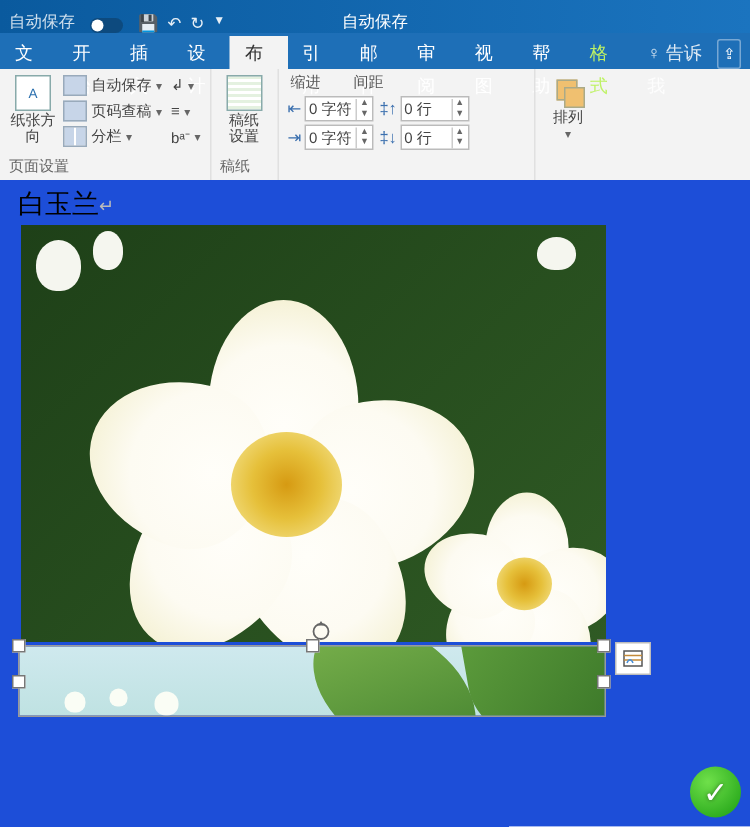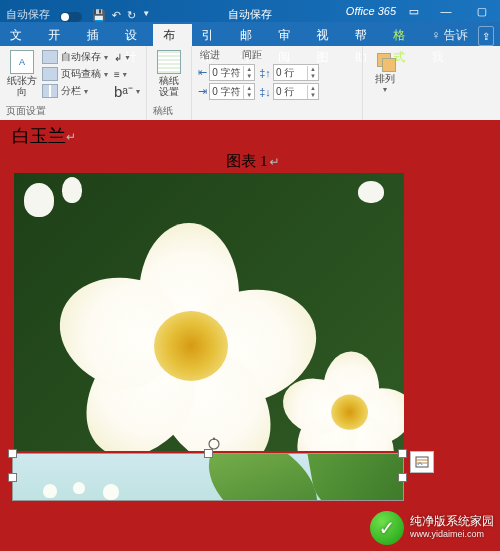--- a/index.html
+++ b/index.html
@@ -35,21 +35,21 @@
 .sbtn .sico{width:14px;height:12px;display:inline-block;background:#c7d5e8;border:1px solid #9ab}
 .sbtn .dd{font-size:8px;color:#666}
 .indent-grid{display:grid;grid-template-columns:auto auto;gap:2px 4px;padding-top:2px}
 .irow{display:flex;align-items:center;gap:2px}
 .irow .arrow{font-size:11px;color:#3a6fae}
 .num-input{width:44px;height:15px;border:1px solid #bbb;background:#fff;font-size:10px;display:flex;align-items:center}
 .num-input span{flex:1;padding:2px 2px}
 .num-input .stepper{width:10px;display:flex;flex-direction:column;font-size:6px;color:#666;line-height:7px;text-align:center;border-left:1px solid #ccc}
 .ilabel{font-size:10px;color:#555;padding-left:2px}
 
-.docarea{position:absolute;top:120px;left:0;right:0;bottom:0;background:#b91c1c;overflow:hidden}
+.docarea{position:absolute;top:120px;left:0;right:0;bottom:0;background:#1d4ed8;overflow:hidden}
 .page{padding:4px 6px 0 12px;font-family:SimSun,serif}
 .body-text{font-size:18px;color:#000}
 .pmark{color:#bbb;font-size:12px;vertical-align:middle}
 .caption{text-align:center;font-size:15px;color:#000;margin:4px 0 2px}
 .caption .pmark{margin-left:2px}
 .img-holder{position:relative;margin:2px 0 2px 2px}
 .photo1{width:390px;height:278px;overflow:hidden;position:relative;background:linear-gradient(135deg,#1e4018,#2f5a24)}
 .flower{position:absolute;border-radius:50%}
 .petal{position:absolute;background:radial-gradient(circle at 50% 70%,#fffef9 0%,#fdfbf2 55%,#f2eecb 100%);border-radius:50% 50% 48% 48%/60% 60% 40% 40%}
 .center{position:absolute;border-radius:50%;background:radial-gradient(circle,#d69a12 0%,#e6c03a 45%,#f6e89a 100%)}
@@ -91,26 +91,20 @@
 <div class="titlebar">
   <span class="autosave">自动保存</span>
   <span class="toggle"></span>
   <div class="qa-icons">
     <span>💾</span>
     <span>↶</span>
     <span>↻</span>
     <span style="font-size:8px">▼</span>
   </div>
   <div class="doc-title">自动保存</div>
-  <div class="title-right">
-    <span class="o365">Office 365</span>
-    <span style="width:20px;text-align:center">▭</span>
-    <span class="winbtn">―</span>
-    <span class="winbtn">▢</span>
-  </div>
 </div>
 
 <div class="tabs">
   <div class="tab">文件</div>
   <div class="tab">开始</div>
   <div class="tab">插入</div>
   <div class="tab">设计</div>
   <div class="tab active">布局</div>
   <div class="tab">引用</div>
   <div class="tab">邮件</div>
@@ -150,21 +144,21 @@
       <div class="smallbtns" style="padding-left:2px">
         <div class="sbtn">
               <span>↲</span>
               <span class="dd">▾</span>
             </div>
         <div class="sbtn">
               <span>≡</span>
               <span class="dd">▾</span>
             </div>
         <div class="sbtn">
-              <span style="font-size:15px">bᵃ⁻</span>
+              <span style="font-size:10px">bᵃ⁻</span>
               <span class="dd">▾</span>
             </div>
       </div>
     </div>
     <div class="group-label">页面设置</div>
   </div>
 
   <div class="group">
     <div class="group-body">
       <div class="bigbtn">
@@ -226,21 +220,20 @@
         <div style="font-size:8px;color:#666">▾</div>
       </div>
     </div>
     <div class="group-label">&nbsp;</div>
   </div>
 </div>
 
 <div class="docarea">
   <div class="page">
     <div class="body-text"><span>白玉兰</span><span class="pmark">↵</span></div>
-    <div class="caption"><span>图表 </span><span>1</span><span class="pmark">↵</span></div>
 
     <div class="img-holder">
       <div class="photo1">
         <span class="bud" style="left:10px;top:10px;width:30px;height:34px"></span>
         <span class="bud" style="left:48px;top:4px;width:20px;height:26px"></span>
         <span class="bud" style="right:20px;top:8px;width:26px;height:22px"></span>
         <div class="flower f1">
           <span class="petal p1"></span>
               <span class="petal p2"></span>
               <span class="petal p3"></span>
@@ -284,20 +277,16 @@
               <rect x="1" y="1" width="12" height="10" fill="none" stroke="#555"></rect>
               <path d="M1 4 H13 M1 7 H13" stroke="#c38a3a"></path>
               <path d="M3 9 C4 6 6 6 7 9" stroke="#4a90d9" fill="none"></path>
             </svg>
       </div>
     </div>
   </div>
 
   <div class="watermark">
     <div class="wm-badge">✓</div>
-    <div class="wm-text">
-      <div>纯净版系统家园</div>
-      <div class="wm-url">www.yidaimei.com</div>
-    </div>
   </div>
 </div>
 
 </div>
 
 </body></html>

